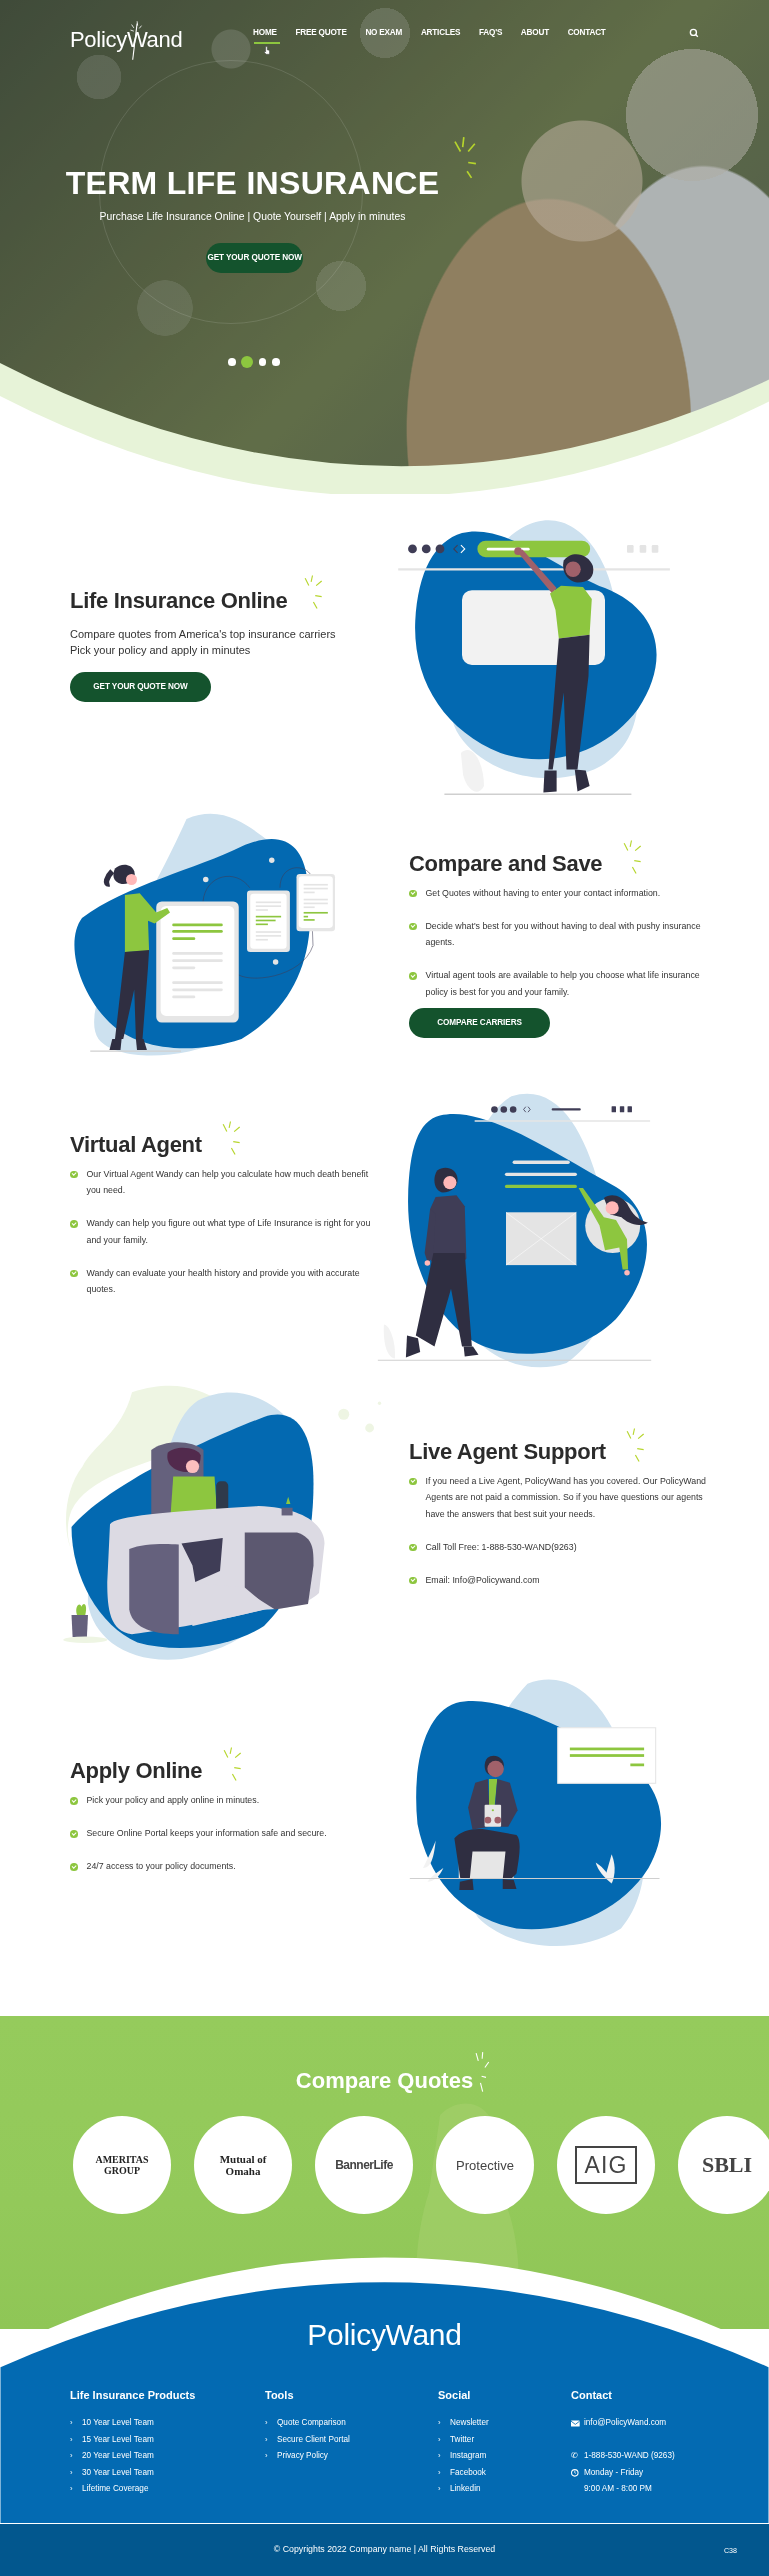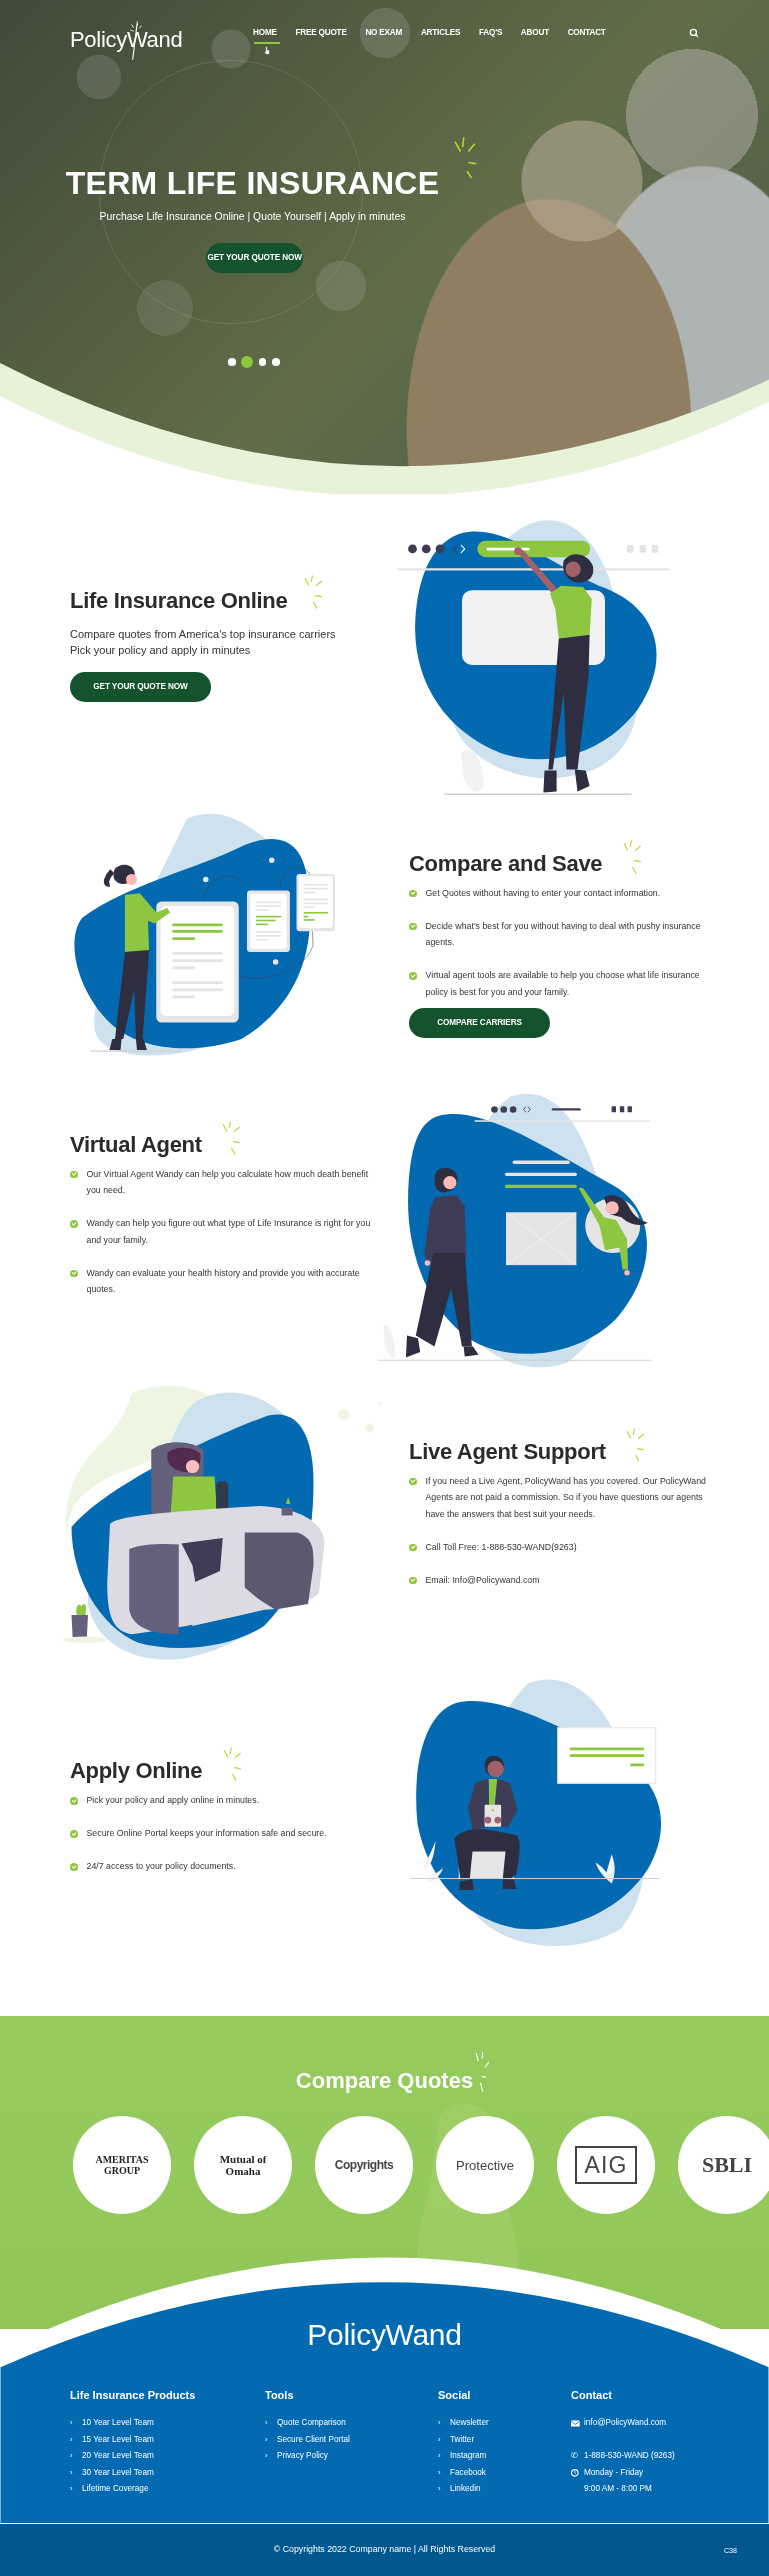--- a/index.html
+++ b/index.html
@@ -419,21 +419,21 @@
     </svg>
   </div>
   <div class="carriers">
     <div class="carrier">
       <span class="carrier-label" style="font-family:'Liberation Serif',serif;font-size:10px;line-height:11px;width:66px;display:block;">AMERITAS GROUP</span>
     </div>
     <div class="carrier">
       <span class="carrier-label" style="font-family:'Liberation Serif',serif;font-size:11px;line-height:12px;width:55px;display:block;">Mutual of Omaha</span>
     </div>
     <div class="carrier">
-      <span class="carrier-label" style="font-size:12px;color:#444;letter-spacing:-0.5px">Copyrights</span>
+      <span class="carrier-label" style="font-size:12px;color:#444;letter-spacing:-0.5px">BannerLife</span>
     </div>
     <div class="carrier">
       <span class="carrier-label" style="font-size:13px;color:#444;font-weight:400">Protective</span>
     </div>
     <div class="carrier">
       <span class="carrier-label" style="font-size:23px;color:#444;font-weight:400;border:2.2px solid #444;padding:3.3px 7.7px;letter-spacing:1.1px">AIG</span>
     </div>
     <div class="carrier">
       <span class="carrier-label" style="font-family:'Liberation Serif',serif;font-size:22px;color:#444">SBLI</span>
     </div>

